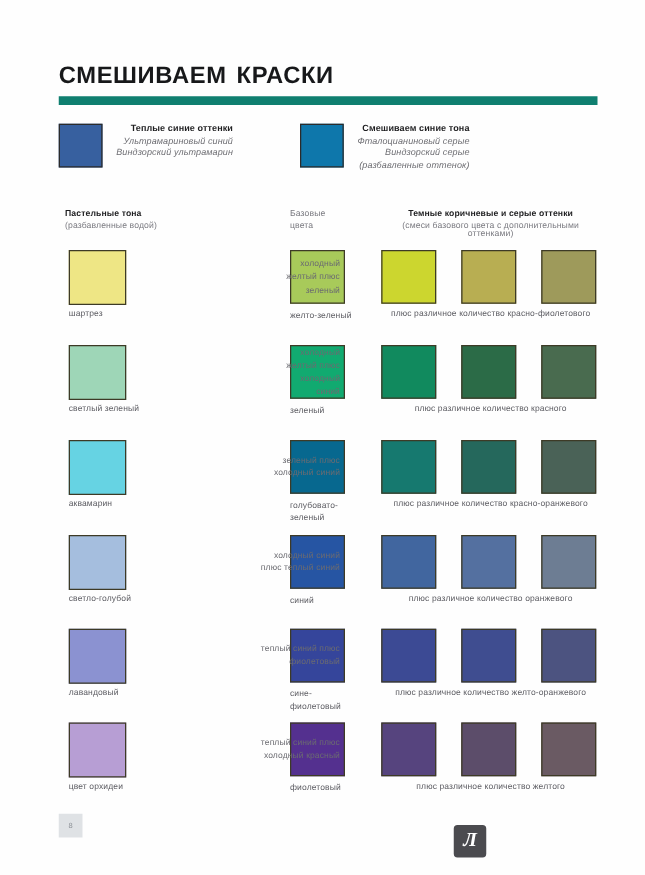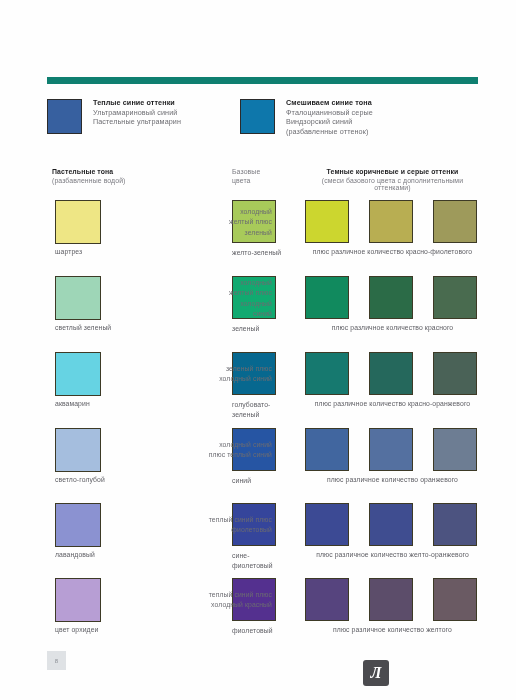--- a/index.html
+++ b/index.html
@@ -41,35 +41,36 @@
     background: #0f7f70;
   }
 
   
   .legend {
     position: absolute;
     left: 47px;
     top: 98px;
     width: 431px;
     display: flex;
+    text-align: right;
   }
   .legend-item { display: flex; align-items: flex-start; }
   .legend-item.first { width: 193px; }
   .legend-sw {
     width: 35px; height: 35px;
     border: 1px solid #2b2b2b;
     flex: 0 0 auto;
     margin-top: 1px;
   }
   .legend-txt { margin-left: 11px; line-height: 1.32; }
   .legend-title {
     font-size: 7.2px; font-weight: bold; color: #1d1d1f;
     letter-spacing: .1px;
   }
-  .legend-line { font-size: 7.2px; color: #6d6d72; letter-spacing: .1px; }
+  .legend-line { font-size: 7.2px; color: #6d6d72; letter-spacing: .1px; font-style: italic; }
 
   
   .colhead { position: absolute; font-size: 6.9px; }
   .colhead .h1 { font-weight: bold; color: #1d1d1f; letter-spacing: .1px; }
   .colhead .h2 { color: #7a7a80; letter-spacing: .1px; margin-top: 2px; }
   .colhead.pastel { left: 52px; top: 168px; }
   .colhead.base   { left: 232px; top: 168px; }
   .colhead.dark   { left: 305px; top: 168px; width: 175px; text-align: center; }
   .colhead.base .h1 { color: #7a7a80; font-weight: normal; }
 
@@ -131,37 +132,38 @@
     font-style: italic;
     display: flex; align-items: center; justify-content: center;
     font-family: "Liberation Serif", serif;
   }
 </style>
 </head>
 <body>
 
 <div class="page">
 
+  <div class="title">Смешиваем краски</div>
   <div class="rule" style="background: rgb(15, 127, 112);"></div>
 
   <div class="legend">
     <div class="legend-item first">
       <div class="legend-sw" style="background: rgb(55, 96, 159);"></div>
       <div class="legend-txt">
         <div class="legend-title">Теплые синие оттенки</div>
         <div class="legend-line">Ультрамариновый синий</div>
-        <div class="legend-line">Пастельные ультрамарин</div>
+        <div class="legend-line">Виндзорский ультрамарин</div>
       </div>
     </div>
     <div class="legend-item">
       <div class="legend-sw" style="background: rgb(14, 119, 171);"></div>
       <div class="legend-txt">
         <div class="legend-title">Смешиваем синие тона</div>
         <div class="legend-line">Фталоцианиновый серые</div>
-        <div class="legend-line">Виндзорский синий</div>
+        <div class="legend-line">Виндзорский серые</div>
         <div class="legend-line">(разбавленные оттенок)</div>
       </div>
     </div>
   </div>
 
   <div class="colhead pastel">
     <div class="h1">Пастельные тона</div>
     <div class="h2">(разбавленные водой)</div>
   </div>
   <div class="colhead base">

